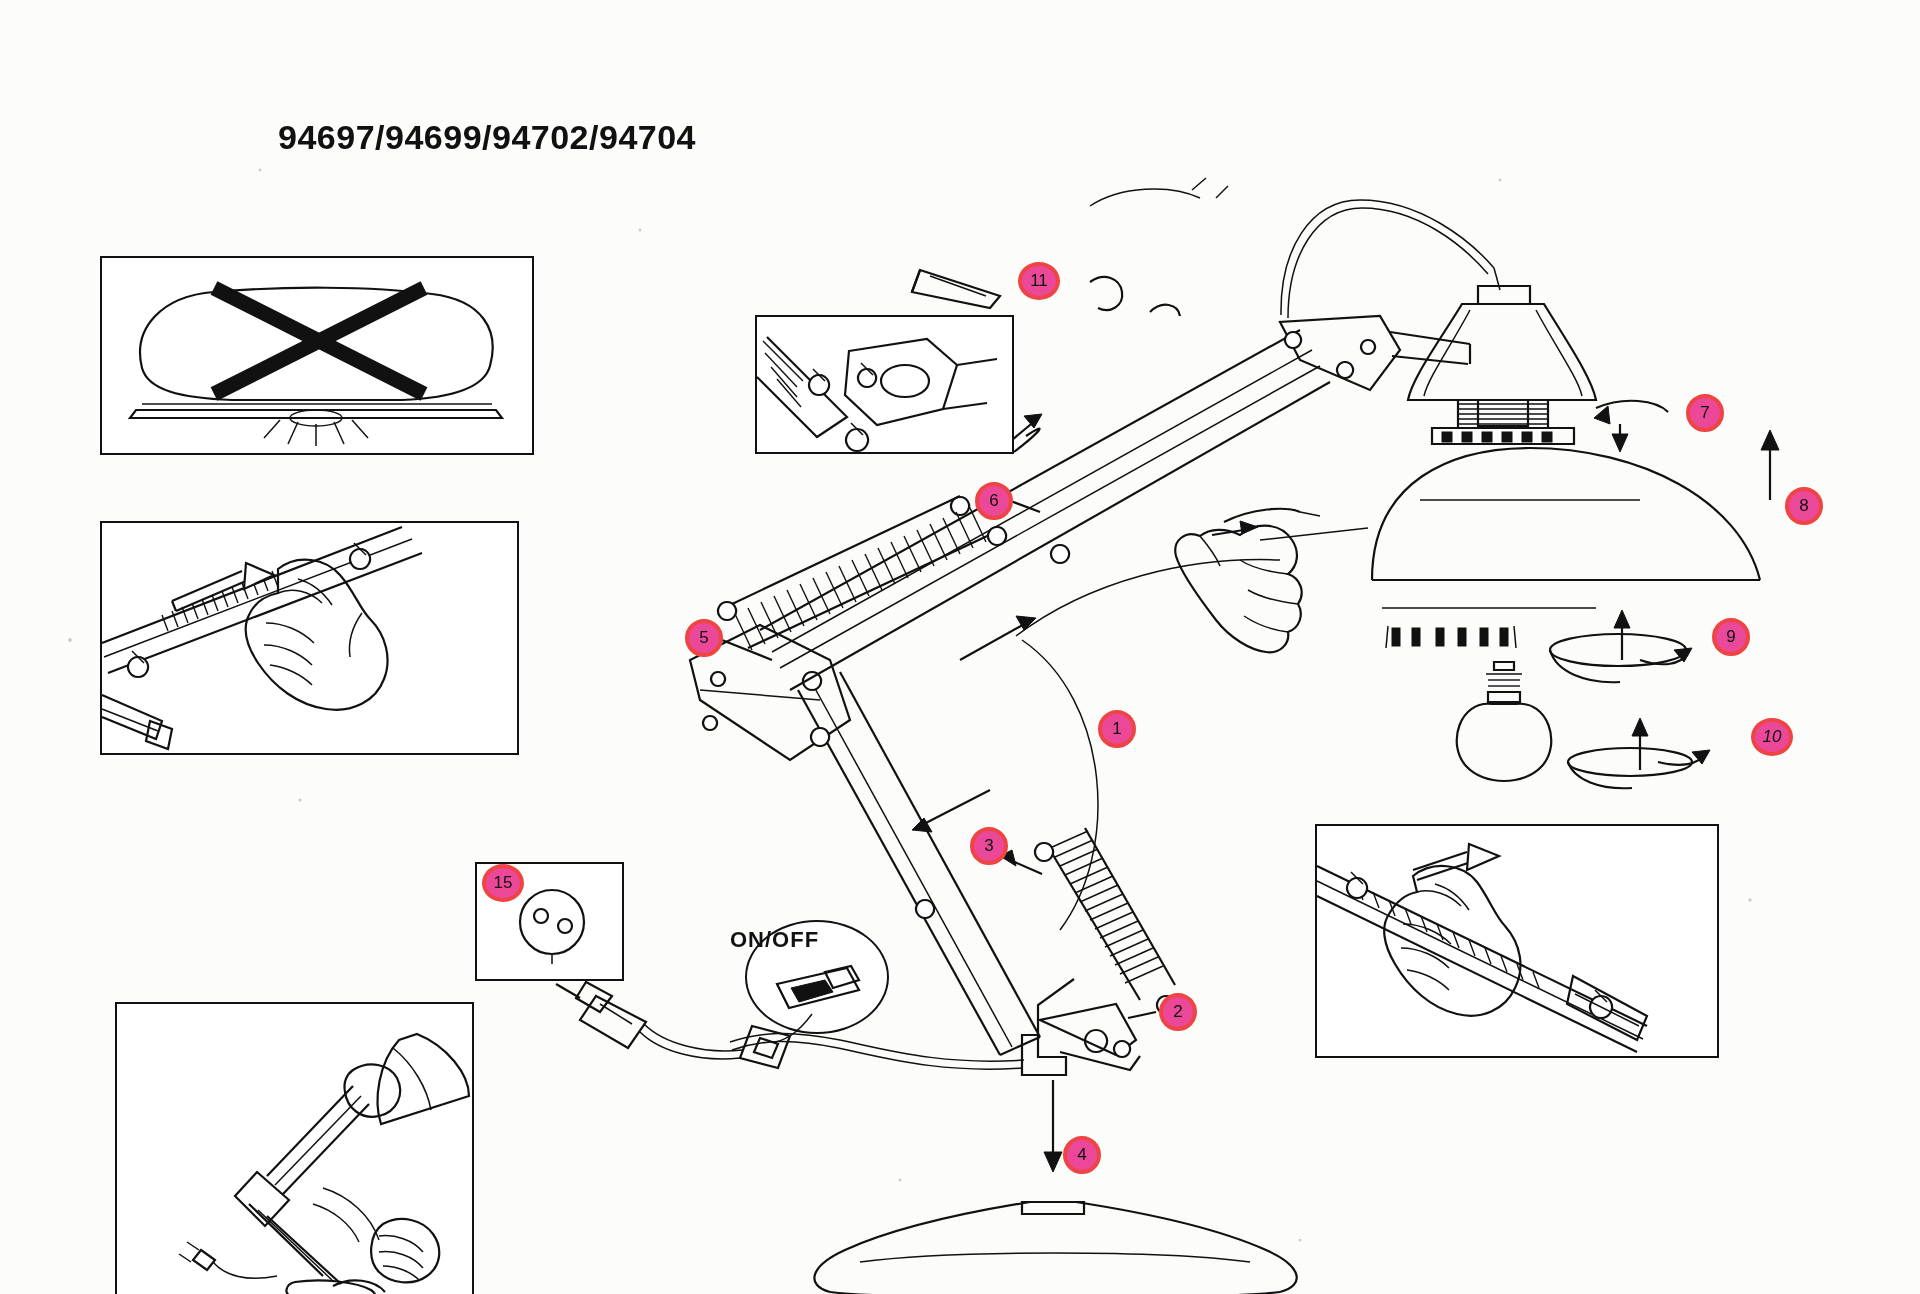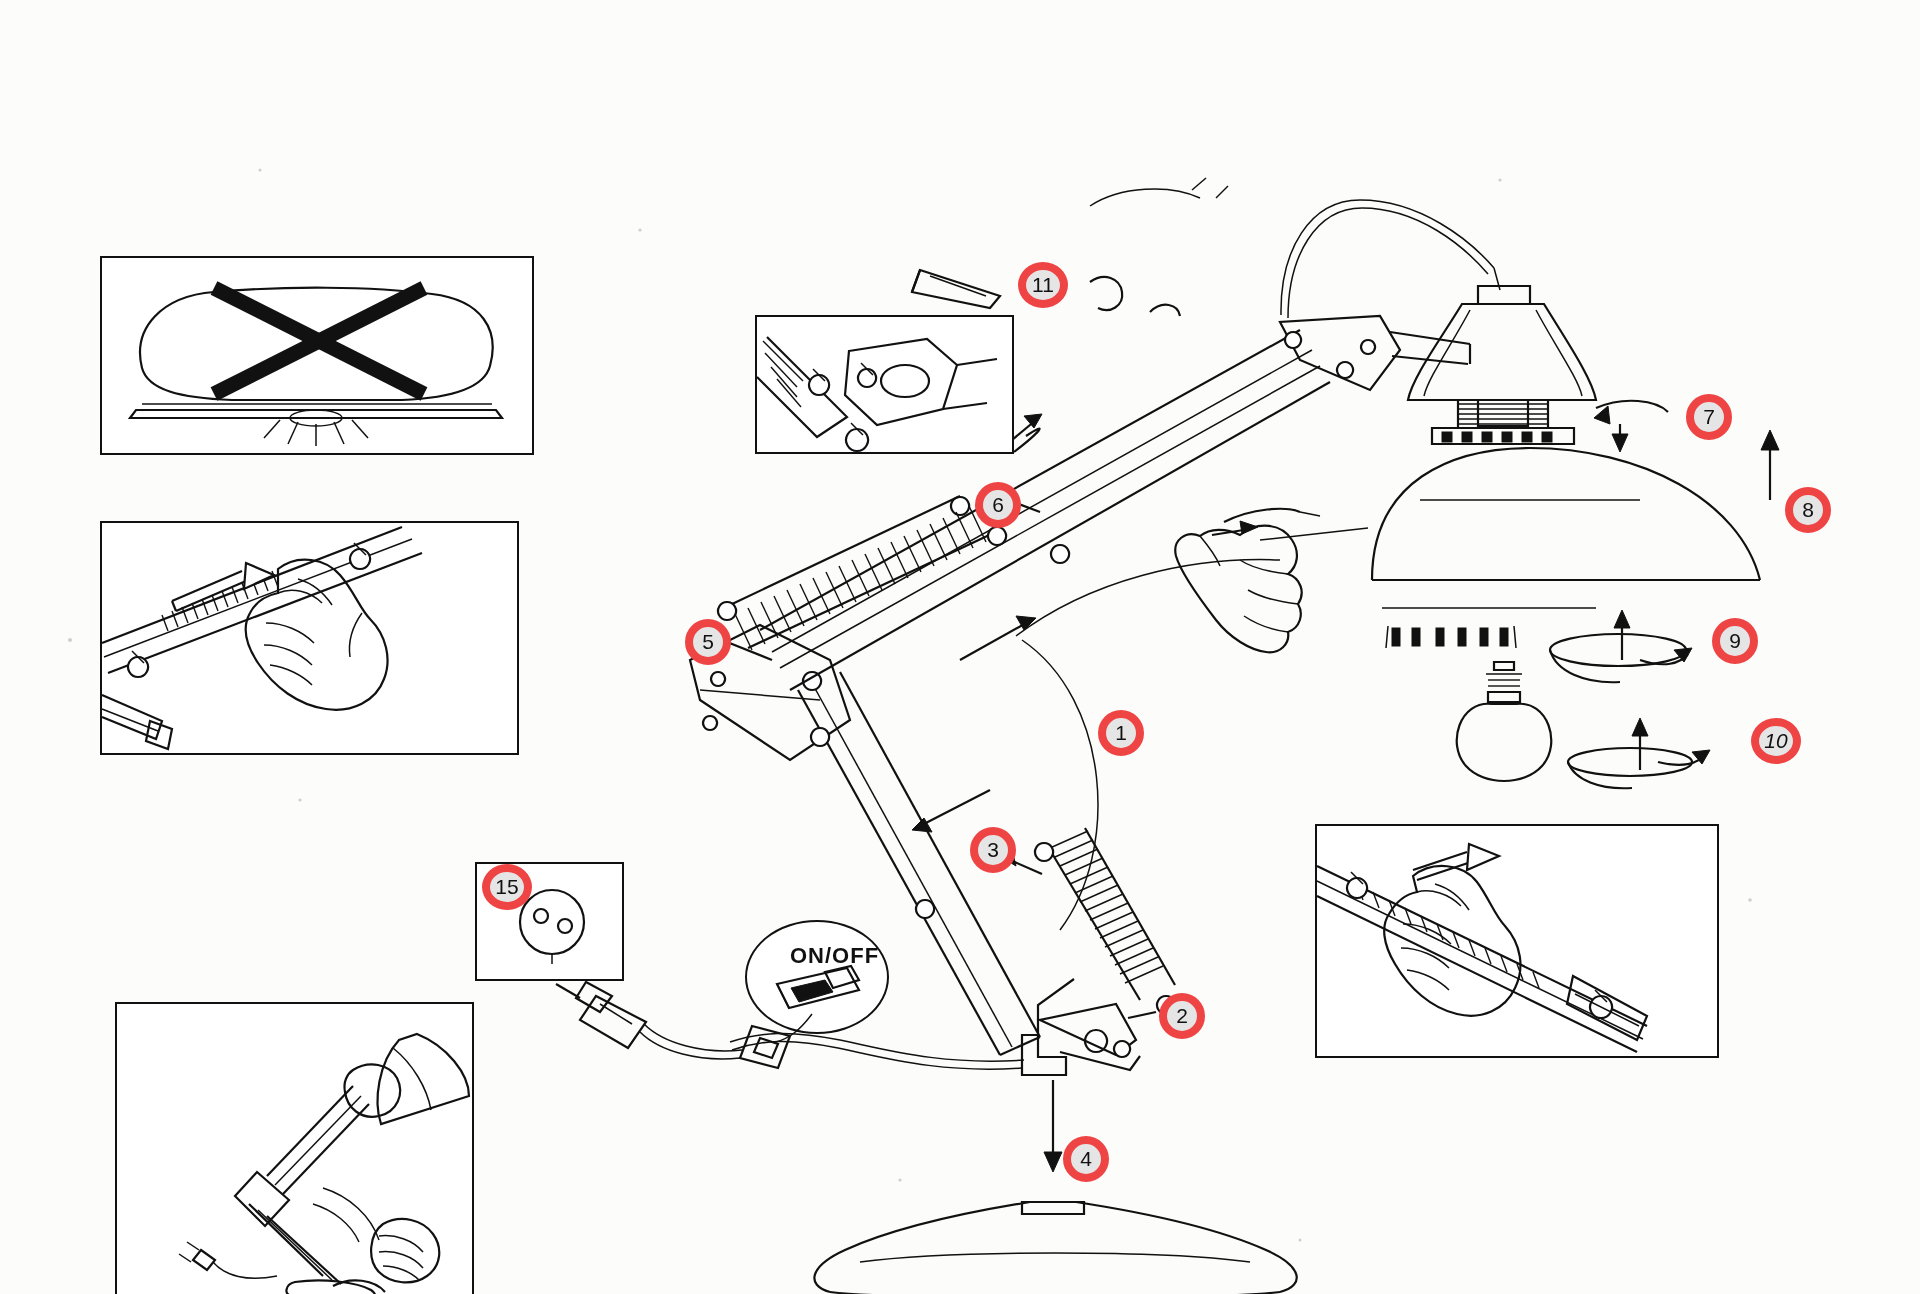--- a/index.html
+++ b/index.html
@@ -5,37 +5,38 @@
   html,body{margin:0;padding:0;background:#fdfdfb;}
   body{width:1920px;height:1294px;position:relative;overflow:hidden;
        font-family:"Liberation Sans",sans-serif;color:#111;}
   .sheet{position:absolute;inset:0;background:#fcfcfa;}
   
   .title{position:absolute;left:278px;top:118px;font-size:34px;font-weight:bold;
          letter-spacing:0.5px;font-family:"Liberation Sans",sans-serif;}
   
   .panel{position:absolute;border:2.5px solid #111;background:#fff;}
   
-  .bubble{position:absolute;width:30px;height:30px;border:8px solid #ef4444;border-radius:50%;
-          display:flex;align-items:center;justify-content:center;font-size:21px;background:#e5e5e5;}
+  .bubble{position:absolute;width:30px;height:30px;border:4px solid #ef4444;border-radius:50%;
+          display:flex;align-items:center;justify-content:center;font-size:17px;background:#ec4899;}
   .onoff{position:absolute;border:2.5px solid #111;border-radius:50%;background:#fff;}
   .onoff-label{position:absolute;font-size:22px;font-weight:bold;letter-spacing:1px;}
   svg{position:absolute;left:0;top:0;overflow:visible;}
   .ln{fill:none;stroke:#111;stroke-width:2.2;}
   .ln-thin{fill:none;stroke:#111;stroke-width:1.5;}
   .fillw{fill:#fff;stroke:#111;stroke-width:2.2;}
   .fillb{fill:#111;stroke:#111;stroke-width:1;}
   .hatch{stroke:#111;stroke-width:1.4;fill:none;}
   .speck{fill:#cfcfc8;}
 </style>
 </head>
 <body>
 
 <div class="sheet">
 
+  <div class="title">94697/94699/94702/94704</div>
 
   <svg width="1920" height="1294">
 
     <g>
       <circle class="speck" cx="70" cy="640" r="2"></circle>
       <circle class="speck" cx="300" cy="800" r="1.6"></circle>
       <circle class="speck" cx="640" cy="230" r="1.6"></circle>
       <circle class="speck" cx="1500" cy="180" r="1.6"></circle>
       <circle class="speck" cx="1750" cy="900" r="1.8"></circle>
       <circle class="speck" cx="900" cy="1180" r="1.6"></circle>
@@ -514,21 +515,21 @@
   </div>
 
   <div class="onoff" style="left:745px;top:920px;width:140px;height:110px;">
     <svg width="140" height="110">
       <path class="ln" d="M30 62 L 100 46 L 112 68 L 42 86 z"></path>
       <path class="fillb" d="M44 66 L 78 58 L 86 70 L 52 80 z"></path>
       <path class="ln" d="M78 50 L 104 44 L 112 58 L 86 66 z"></path>
       <path class="ln-thin" d="M30 62 L 42 86"></path>
     </svg>
   </div>
-  <div class="onoff-label" style="left:790px;top:927px;margin-top:16px;">ON/OFF</div>
+  <div class="onoff-label" style="left:730px;top:927px;">ON/OFF</div>
 
   <svg width="1920" height="1294">
     <path class="ln-thin" d="M812 1014 C 800 1030 790 1038 776 1042"></path>
   </svg>
 
   <div class="bubble" style="left:1098px;top:710px;">1</div>
   <div class="bubble" style="left:1159px;top:993px;">2</div>
   <div class="bubble" style="left:970px;top:827px;">3</div>
   <div class="bubble" style="left:1063px;top:1136px;">4</div>
   <div class="bubble" style="left:685px;top:619px;">5</div>

